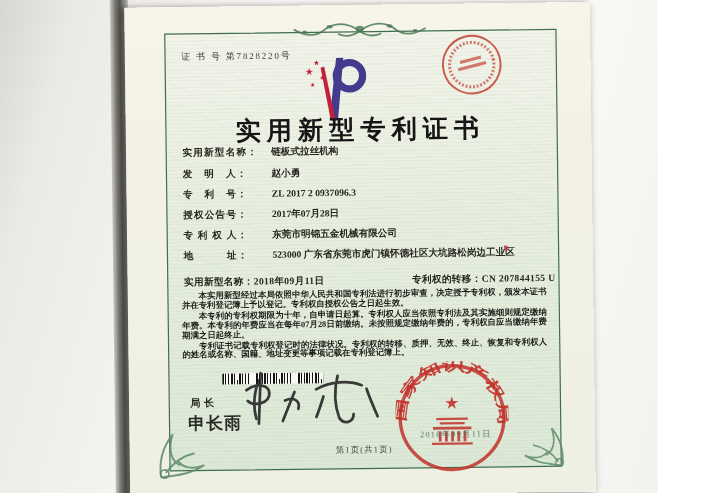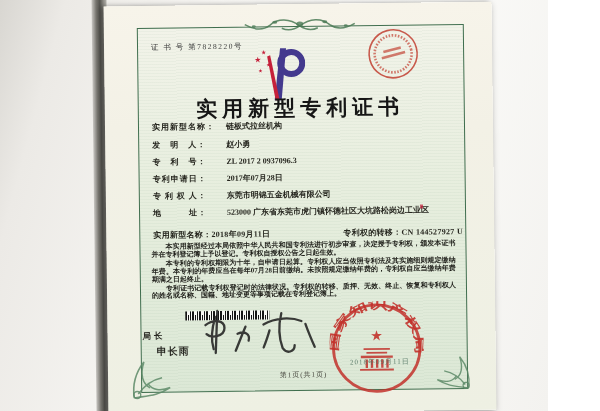--- a/index.html
+++ b/index.html
@@ -28,22 +28,22 @@
     font-size:8px;line-height:10px;color:#26261f;font-weight:600;}
   .f-label{flex:0 0 74px;letter-spacing:1px;}
   .f-value{flex:1;}
   .grant-pair{position:absolute;font-size:8px;color:#26261f;font-weight:600;letter-spacing:.3px;}
   .body-text{position:absolute;left:45px;top:238px;width:304px;
     font-size:7px;line-height:7.9px;text-align:justify;color:#1d1d18;font-weight:600;}
   .body-text p{margin:0 0 1px 0;text-indent:2em;}
   .barcode{position:absolute;left:78px;top:306px;width:84px;height:9px;
     background:repeating-linear-gradient(90deg,#151515 0 1.5px,#f8f8f4 1.5px 2.5px,
       #151515 2.5px 3.2px,#f8f8f4 3.2px 5px,#151515 5px 5.6px,#f8f8f4 5.6px 7px);}
-  .director-label{position:absolute;left:35px;top:325px;font-size:8.5px;letter-spacing:3px;color:#2a2a24;font-weight:600;font-family:Liberation Mono, monospace;}
-  .director-name{position:absolute;left:49px;top:339px;font-size:10px;letter-spacing:1px;color:#2a2a24;font-weight:600;}
+  .director-label{position:absolute;left:51px;top:325px;font-size:8.5px;letter-spacing:3px;color:#2a2a24;font-weight:600;font-family:Liberation Mono, monospace;}
+  .director-name{position:absolute;left:49px;top:339px;font-size:14px;letter-spacing:1px;color:#2a2a24;font-weight:600;}
   .signature{position:absolute;left:90px;top:302px;width:132px;height:56px;}
   .seal{position:absolute;left:222px;top:298px;width:94px;height:94px;}
   .seal-date{position:absolute;left:212px;top:354px;width:120px;text-align:center;
     font-size:7px;letter-spacing:1px;color:#4f7260;opacity:.9;z-index:6;}
   .footer-page{position:absolute;left:33px;top:366px;width:325px;text-align:center;
     font-size:7px;letter-spacing:1px;color:#44443c;}
   .red-mark{position:absolute;left:314px;top:202px;width:3px;height:4px;background:#c5203a;opacity:.7;}
   .ornament{position:absolute;}
   .orn-top{left:138px;top:10px;width:116px;height:24px;}
   .orn-bl{left:22px;top:344px;width:46px;height:50px;}
@@ -102,38 +102,38 @@
     </div>
     <div class="field-row" style="top:135px">
       <span class="f-label">发　明　人：</span>
       <span class="f-value">赵小勇</span>
     </div>
     <div class="field-row" style="top:152px">
       <span class="f-label">专　利　号：</span>
       <span class="f-value">ZL 2017 2 0937096.3</span>
     </div>
     <div class="field-row" style="top:169px">
-      <span class="f-label">专利申请日：</span>
+      <span class="f-label">授权公告号：</span>
       <span class="f-value">2017年07月28日</span>
     </div>
     <div class="field-row" style="top:186px">
       <span class="f-label">专 利 权 人：</span>
       <span class="f-value">东莞市明锦五金机械有限公司</span>
     </div>
     <div class="field-row" style="top:203px">
       <span class="f-label">地　　　址：</span>
       <span class="f-value">523000 广东省东莞市虎门镇怀德社区大坑路松岗边工业区</span>
     </div>
     <div class="red-mark"></div>
 
     <div class="grant-pair" style="left:47px;top:224px">
       <span>实用新型名称：</span><span>2018年09月11日</span>
     </div>
     <div class="grant-pair" style="left:237px;top:224px">
-      <span>专利权的转移：</span><span>CN 144527927 U</span>
+      <span>专利权的转移：</span><span>CN 207844155 U</span>
     </div>
 
     <div class="body-text">
       <p>本实用新型经过本局依照中华人民共和国专利法进行初步审查，决定授予专利权，颁发本证书并在专利登记簿上予以登记。专利权自授权公告之日起生效。</p>
       <p>本专利的专利权期限为十年，自申请日起算。专利权人应当依照专利法及其实施细则规定缴纳年费。本专利的年费应当在每年07月28日前缴纳。未按照规定缴纳年费的，专利权自应当缴纳年费期满之日起终止。</p>
       <p>专利证书记载专利权登记时的法律状况。专利权的转移、质押、无效、终止、恢复和专利权人的姓名或名称、国籍、地址变更等事项记载在专利登记簿上。</p>
     </div>
 
     <div class="barcode"></div>
 

